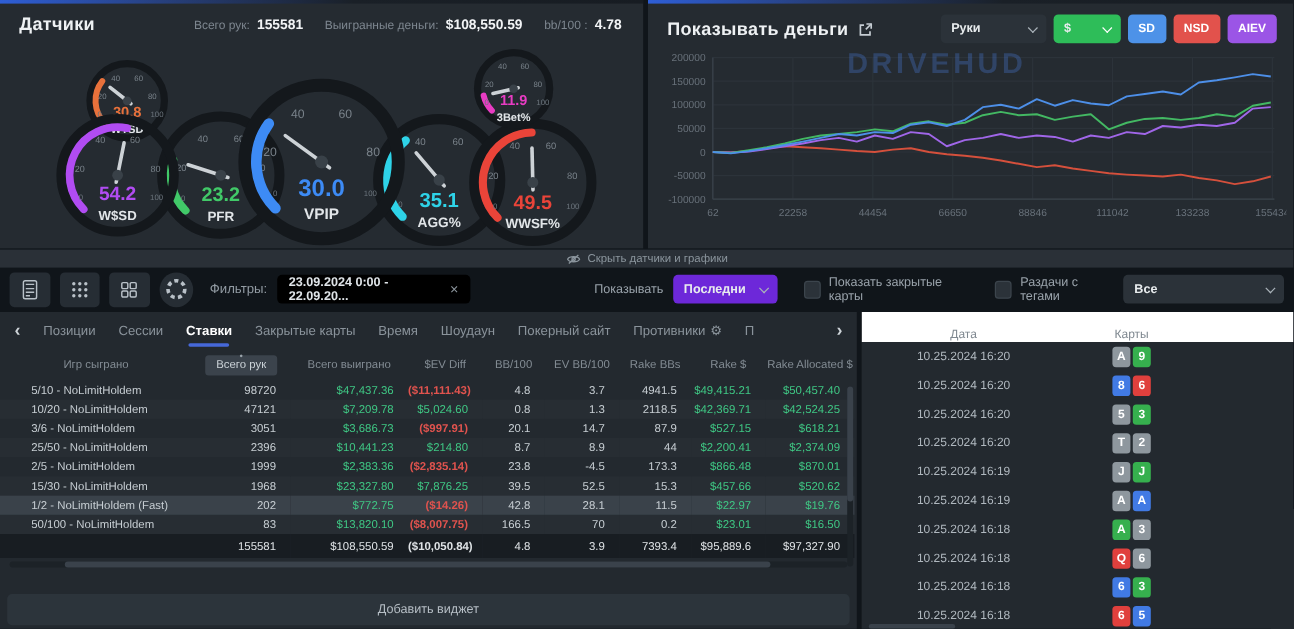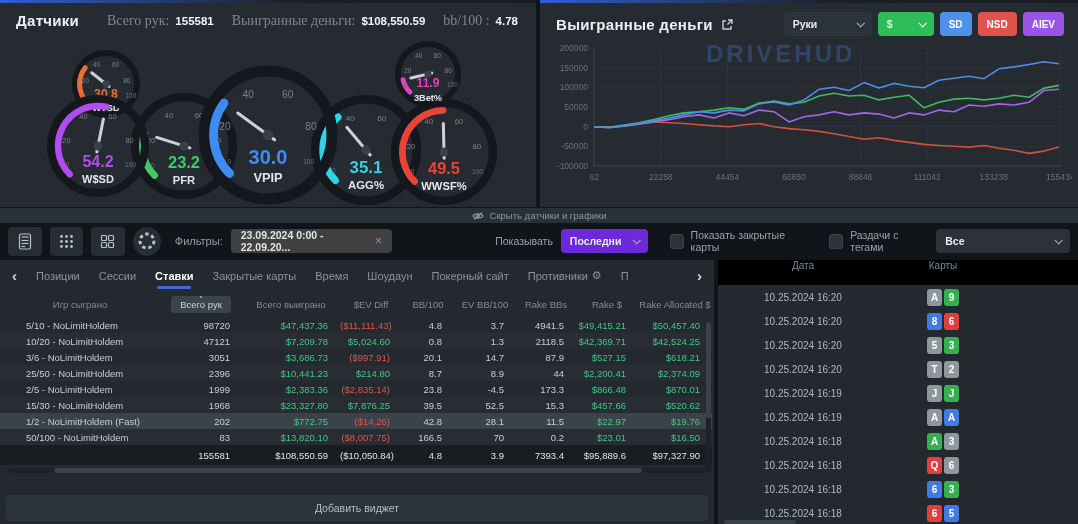--- a/index.html
+++ b/index.html
@@ -8,40 +8,40 @@
 
   .top-row { display:flex; gap:4px; height:207px; }
   .panel { background:#252b31; position:relative; overflow:hidden; }
   .gauges-panel { width:536px; }
   .chart-panel { flex:1; }
   .accent { height:3px; background:linear-gradient(90deg,#2e5ed6 0%,#27407e 25%,#1a2027 55%,#171c22 100%); }
   .panel-header { display:flex; align-items:center; padding:9px 14px 0 16px; }
   .panel-title { font-size:15px; font-weight:bold; color:#eef1f3; letter-spacing:.3px; }
   .summary { margin-left:auto; display:flex; gap:18px; align-items:baseline; padding-right:4px; }
   .summary .pair { display:flex; align-items:baseline; }
-  .summary .lbl { color:#7d868f; font-size:14px;font-family:Liberation Serif, serif; }
+  .summary .lbl { color:#7d868f; font-size:10px; }
   .summary .val { color:#f2f4f6; font-weight:bold; font-size:11.5px; margin-left:6px; }
   #gauges-svg { position:absolute; left:0; top:6px; }
 
   .ext-icon { margin-left:8px; display:inline-flex; }
   .controls { margin-left:auto; display:flex; gap:6px; align-items:center; }
   .select { background:#2b3239; border-radius:4px; height:24px; display:flex; align-items:center; padding:0 9px; font-size:10.5px; font-weight:bold; color:#e8ecee; }
   .select .chev { margin-left:14px; }
   .chev { width:6px; height:6px; border-right:1.6px solid #aab3ba; border-bottom:1.6px solid #aab3ba; transform:rotate(45deg) translateY(-1px); display:inline-block; }
   .chev.white { border-color:#fff; }
   .btn { height:24px; border-radius:4px; padding:0 9px; font-size:10px; font-weight:bold; color:#fff; display:flex; align-items:center; }
   .chart-wrap { position:relative; margin:2px 6px 0 8px; }
   .watermark { position:absolute; left:158px; top:2px; font-size:24px; font-weight:bold; letter-spacing:3px; color:rgba(72,122,214,0.32); }
 
   .hide-bar { height:15px; margin-top:1px; background:#2a3037; display:flex; align-items:center; justify-content:center; gap:6px; font-size:9.5px; color:#8b959d; }
 
   .toolbar { height:36px; display:flex; align-items:center; gap:8px; padding:0 8px; }
   .icon-btn { width:36px; height:29px; background:#262d34; border-radius:4px; display:flex; align-items:center; justify-content:center; }
   .t-label { color:#929ba3; font-size:11px; font-weight:normal; }
-  .chip { background:#404040; border-radius:4px; height:24px; display:flex; align-items:center; padding:0 10px; font-size:10.5px; font-weight:bold; color:#e0e5e9; gap:9px; }
+  .chip { background:#000000; border-radius:4px; height:24px; display:flex; align-items:center; padding:0 10px; font-size:10.5px; font-weight:bold; color:#e0e5e9; gap:9px; }
   .chip .x { color:#8b949c; font-size:12px; font-weight:normal; }
   .cb-group { display:flex; align-items:center; gap:7px; font-size:10.5px; color:#99a2aa; }
   .checkbox { width:15px; height:15px; background:#2b3239; border:1px solid #3c454d; border-radius:3px; }
   .sp { width:6px; }
 
   .content-row { display:flex; gap:4px; height:266px; margin-top:1px; }
   .left-col { width:714px; background:#23292f; display:flex; flex-direction:column; position:relative; }
   .tabs { height:31px; display:flex; align-items:center; gap:19px; padding:0 12px; font-size:11px; color:#8a939b; flex-shrink:0; }
   .tab { position:relative; white-space:nowrap; display:flex; align-items:center; gap:4px; }
   .tab.active { color:#fff; font-weight:bold; }
@@ -51,33 +51,33 @@
   .gear { font-size:11px; color:#8a939b; }
 
   table { border-collapse:collapse; table-layout:fixed; width:712px; }
   thead th { height:26px; font-weight:normal; color:#828b93; font-size:9.5px; position:relative; }
   thead th.sorted .hdchip { background:#3b434c; padding:3px 9px; border-radius:3px; color:#ccd3d8; }
   thead th.sorted .dot { position:absolute; top:1px; left:50%; transform:translateX(-50%); color:#9aa3ab; font-size:8px; }
   tbody td { height:16px; font-size:9.5px; }
   tbody tr:nth-child(even):not(.total):not(.hl) { background:rgba(255,255,255,0.02); }
   td.name { padding-left:26px; color:#c7ced3; text-align:left; }
   td.num { text-align:right; padding-right:12px; }
-  .plain { color:#c7ced3; } .pos { color:#3fc784; } .neg { color:#e0534e; }
+  .plain { color:#c7ced3; } .pos { color:#3fc784; } .neg { color:#e0534e;font-weight:bold; }
   tr.hl { background:#3a424a; }
   tr.total { background:#181d22; }
   tr.total td { height:20px; color:#dfe3e6; }
 
   .v-scroll { position:absolute; right:3px; top:62px; width:5px; height:150px; background:#1c2227; border-radius:3px; }
   .v-thumb { width:5px; height:96px; background:#3a424b; border-radius:3px; }
   .h-scroll { height:5px; background:#1c2227; margin:3px 8px 0; border-radius:3px; position:relative; flex-shrink:0; }
   .h-thumb { position:absolute; left:46px; width:588px; height:5px; background:#3a424b; border-radius:3px; }
   .bottom-bar { margin:6px 6px 5px; margin-top:auto; height:26px; background:#2c343b; border-radius:4px; display:flex; align-items:center; justify-content:center; font-size:10.5px; color:#b6bec5; }
 
   .hands-panel { flex:1; background:#23292f; position:relative; overflow:hidden; }
-  .hands-head { display:flex; height:25px; align-items:flex-start; font-size:10px; color:#7f8890; background:#000000; }
+  .hands-head { display:flex; height:25px; align-items:flex-end; font-size:10px; color:#7f8890; background:#ffffff; }
   .hd-date { width:170px; text-align:center; }
   .hd-cards { width:110px; text-align:center; }
   .hand-row { display:flex; height:24px; align-items:center; font-size:10px; color:#b0b8bf; }
   .hand-date { width:170px; text-align:center; }
   .cards { width:110px; display:flex; justify-content:center; gap:2px; }
   .card { width:15px; height:17px; border-radius:3px; color:#fff; font-weight:bold; font-size:10px; display:flex; align-items:center; justify-content:center; font-style:normal; }
   .hands-scroll { position:absolute; left:6px; bottom:2px; width:72px; height:4px; background:#3a424b; border-radius:2px; }
 </style>
 </head>
 <body>
@@ -200,21 +200,21 @@
           <text x="229.4" y="157.56" text-anchor="middle" fill="#6b747c" font-size="6.5">0</text>
           <text x="308.6" y="157.56" text-anchor="middle" fill="#6b747c" font-size="6.5">100</text>
           <text x="268" y="176.44" text-anchor="middle" fill="#e2e6e9" font-size="12.8" font-weight="bold">VPIP</text>
         </g>
       </svg>
   </section>
 
   <section class="panel chart-panel">
     <div class="accent"></div>
     <div class="panel-header">
-      <span class="panel-title">Выигранные деньги</span>
+      <span class="panel-title">Показывать деньги</span>
       <span class="ext-icon">
         <svg width="13" height="13" viewBox="0 0 13 13" fill="none" stroke="#c6cdd3" stroke-width="1.4">
           <path d="M5 3 H2 V11 H10 V8"></path>
             <path d="M7 2 H11 V6"></path>
             <path d="M11 2 L6.5 6.5"></path>
         </svg>
       </span>
       <div class="controls">
         <div class="select" style="width:88px">
           <span>Руки</span>

